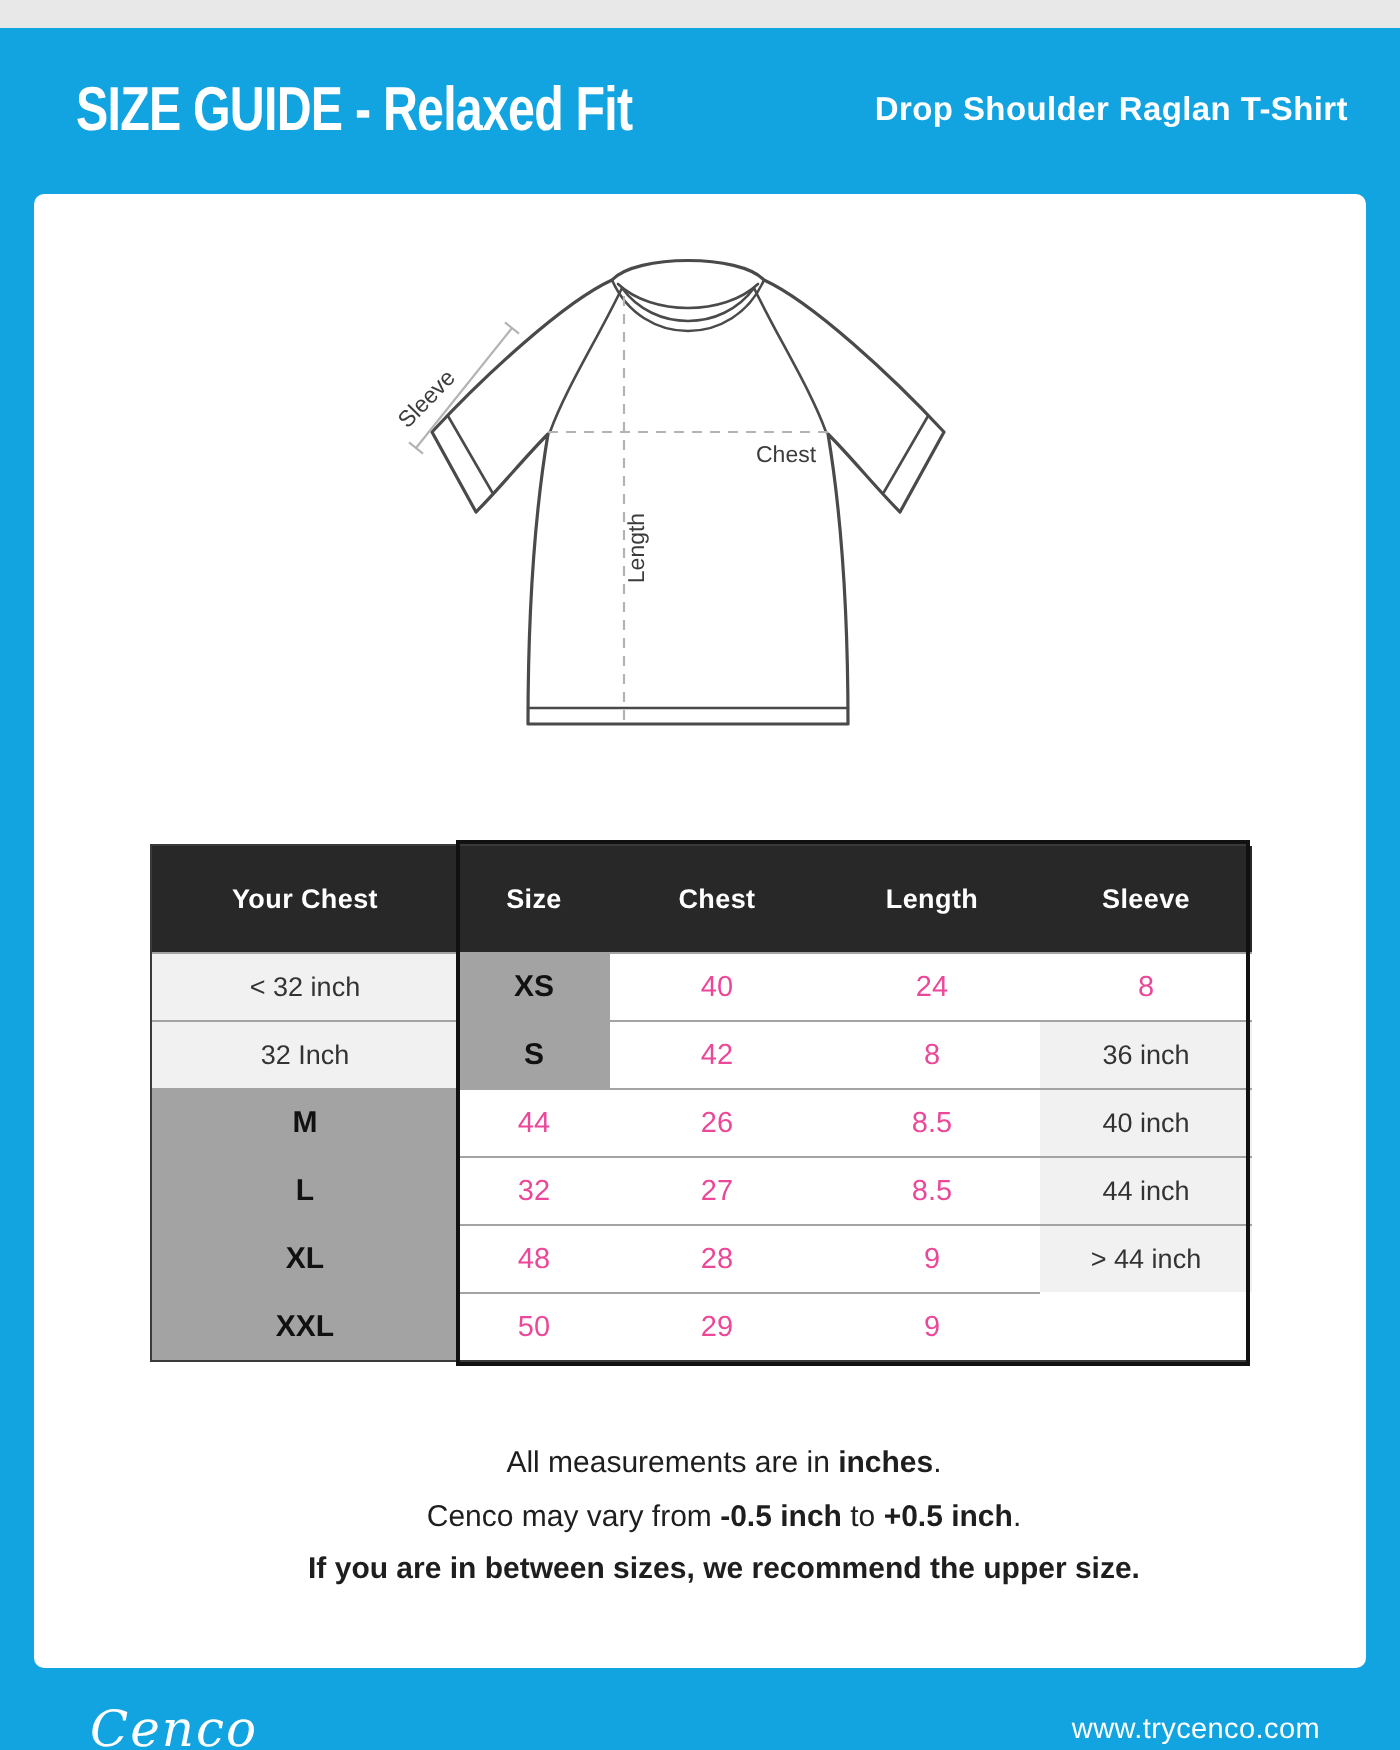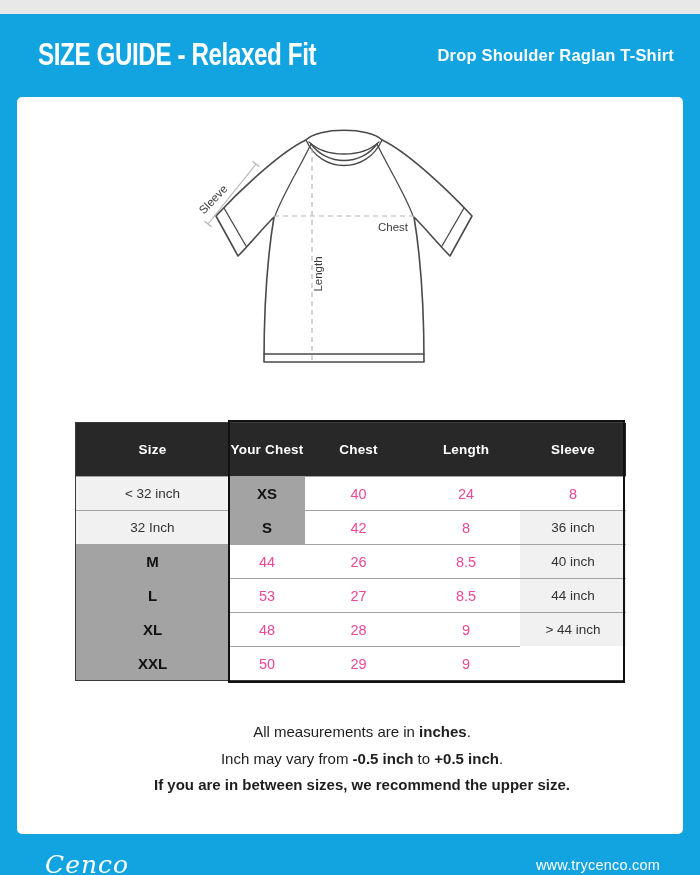--- a/index.html
+++ b/index.html
@@ -112,22 +112,22 @@
         <g fill="#3c3c3c" font-size="11.5">
           <text x="36" y="88" transform="rotate(-46 36 88)" text-anchor="middle">Sleeve</text>
           <text x="198" y="117">Chest</text>
           <text x="142" y="160" transform="rotate(-90 142 160)" text-anchor="middle">Length</text>
         </g>
       </svg>
     </div>
 
     <div class="tbl">
       <div class="tbl-grid">
+        <div class="th">Your Chest</div>
         <div class="th">Size</div>
-        <div class="th">Your Chest</div>
         <div class="th">Chest</div>
         <div class="th">Length</div>
         <div class="th">Sleeve</div>
 
         <div class="td shade">&lt; 32 inch</div>
         <div class="td size">XS</div>
         <div class="td">40</div>
         <div class="td">24</div>
         <div class="td">8</div>
 
@@ -137,41 +137,41 @@
         <div class="td">8</div>
 
         <div class="td shade">36 inch</div>
         <div class="td size">M</div>
         <div class="td">44</div>
         <div class="td">26</div>
         <div class="td">8.5</div>
 
         <div class="td shade">40 inch</div>
         <div class="td size">L</div>
-        <div class="td">53</div>
+        <div class="td">32</div>
         <div class="td">27</div>
         <div class="td">8.5</div>
 
         <div class="td shade">44 inch</div>
         <div class="td size">XL</div>
         <div class="td">48</div>
         <div class="td">28</div>
         <div class="td">9</div>
 
         <div class="td shade">&gt; 44 inch</div>
         <div class="td size">XXL</div>
         <div class="td">50</div>
         <div class="td">29</div>
         <div class="td">9</div>
       </div>
       <div class="inner-frame"></div>
     </div>
 
     <div class="notes">
       <div><span>All measurements are in </span><b>inches</b><span>.</span></div>
-      <div><span>Inch may vary from </span><b>-0.5 inch</b><span> to </span><b>+0.5 inch</b><span>.</span></div>
+      <div><span>Cenco may vary from </span><b>-0.5 inch</b><span> to </span><b>+0.5 inch</b><span>.</span></div>
       <div><b>If you are in between sizes, we recommend the upper size.</b></div>
     </div>
   </div>
 
   <div class="brand">Cenco</div>
   <div class="site">www.trycenco.com</div>
 </div>
 
 </body></html>

